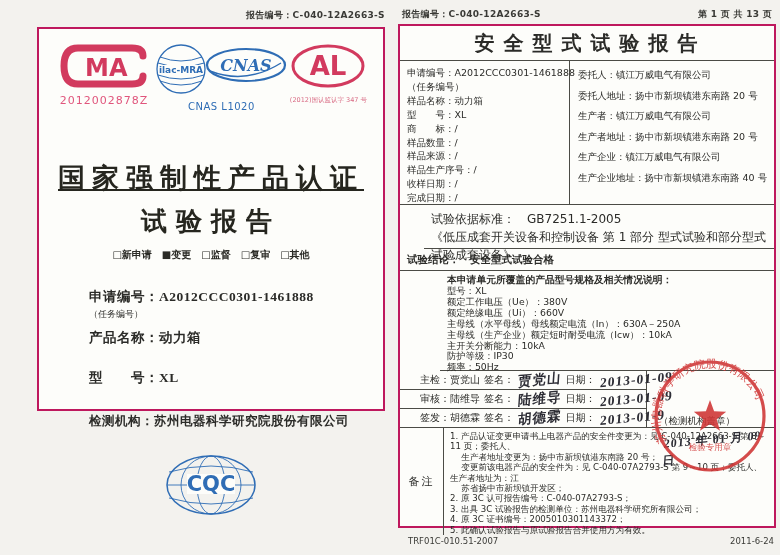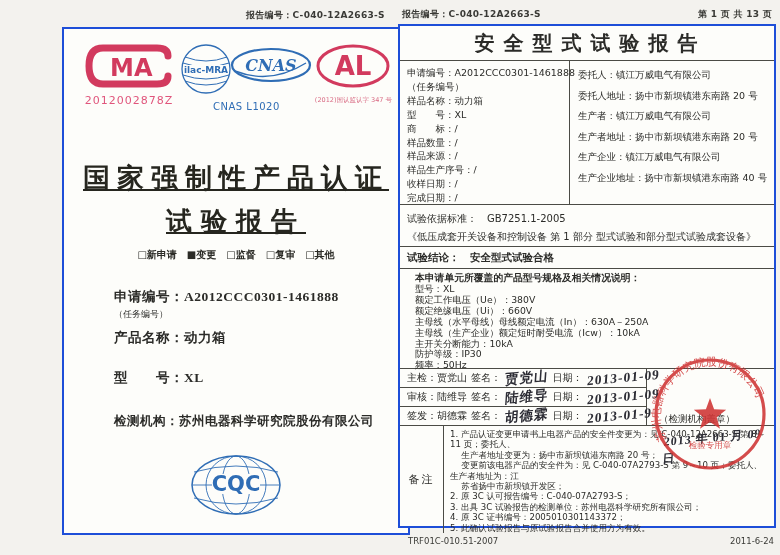--- a/index.html
+++ b/index.html
@@ -1,54 +1,54 @@
 <!DOCTYPE html>
 <html><head>
 <meta charset="utf-8">
 <style>
   html,body{margin:0;padding:0;}
   body{width:780px;height:555px;background:#f3f2ee;font-family:"DejaVu Sans",sans-serif;color:#2b2b28;position:relative;overflow:hidden;}
   *{box-sizing:border-box;}
   .canvas{position:absolute;inset:0;border-radius:30px;}
   .hdr{position:absolute;font-size:9px;font-weight:700;color:#3a3a36;letter-spacing:0.3px;}
-  .page{position:absolute;background:#fdfdfa;border:2px solid #1d4ed8;}
-  .page-left{left:37px;top:27px;width:348px;height:508px;margin-left:25px;}
+  .page{position:absolute;background:#fdfdfa;border:2px solid #be185d;}
+  .page-left{left:37px;top:27px;width:348px;height:384px;}
   .page-right{left:398px;top:24px;width:378px;height:504px;display:flex;flex-direction:column;}
   
   .logos{display:flex;justify-content:space-between;align-items:flex-start;padding:14px 16px 0 16px;}
   .logo-block{text-align:center;}
   .cma-num{color:#e0557c;font-size:11px;letter-spacing:1px;margin-top:1px;}
   .cnas-sub{color:#2f6db5;font-size:10px;margin-top:2px;letter-spacing:0.5px;}
   .al-sub{color:#d96b84;font-size:6.5px;margin-top:3px;}
   .l-title1{margin-top:48px;text-align:center;font-family:"Liberation Serif","DejaVu Serif",serif;font-size:27px;font-weight:700;letter-spacing:7px;color:#26261f;text-decoration:underline;}
-  .l-title2{text-align:center;font-family:"Liberation Serif","DejaVu Serif",serif;font-size:26px;font-weight:700;letter-spacing:9px;color:#26261f;margin-top:8px;text-decoration:underline;}
+  .l-title2{text-align:center;font-family:"Liberation Serif","DejaVu Serif",serif;font-size:26px;font-weight:700;letter-spacing:9px;color:#26261f;margin-top:8px;}
   .l-options{text-align:center;font-size:10px;margin-top:9px;color:#2b2b26;font-weight:600;}
   .l-fields{padding:26px 0 0 50px;font-family:"Liberation Serif","DejaVu Serif",serif;}
   .f-main{font-size:13.5px;font-weight:700;letter-spacing:0.5px;}
   .f-small{font-size:9px;margin-top:2px;}
   .f-gap1{margin-top:8px;}
   .f-gap2{margin-top:22px;}
   .f-gap3{margin-top:26px;}
   .cqc-wrap{text-align:center;margin-top:22px;}
   
   .r-title{height:36px;line-height:34px;text-align:center;font-family:"Liberation Serif","DejaVu Serif",serif;font-size:20px;font-weight:700;letter-spacing:2px;border-bottom:1.5px solid #4b4b45;}
   .r-row1{height:144px;display:flex;border-bottom:1.5px solid #4b4b45;}
   .cell-sample{width:170px;border-right:1.5px solid #4b4b45;padding:5px 4px 0 7px;}
   .s-line{font-size:9.5px;line-height:13.9px;white-space:nowrap;}
   .cell-client{flex:1;padding:7px 6px 0 8px;}
   .c-line{font-size:9.5px;line-height:13px;margin-bottom:7.5px;}
-  .r-row2{height:44px;border-bottom:1.5px solid #4b4b45;padding:5px 4px 0 7px;font-size:10px;}
+  .r-row2{height:44px;border-bottom:1.5px solid #4b4b45;padding:5px 4px 0 7px;font-size:12px;margin-left:24px;}
   .r-row2 div{line-height:18px;}
   .r-row3{height:22px;border-bottom:1.5px solid #4b4b45;padding:0 0 0 7px;font-size:10.5px;line-height:21px;font-weight:600;}
-  .r-row4{height:100px;border-bottom:1.5px solid #4b4b45;padding:3px 4px 0 15px;}
+  .r-row4{height:100px;border-bottom:1.5px solid #4b4b45;padding:3px 4px 0 7px;margin-left:40px;}
   .spec-title{font-size:9.8px;line-height:12px;font-weight:600;}
   .spec-line{font-size:9.3px;line-height:10.9px;}
   .r-sign{height:88px;display:flex;border-bottom:1.5px solid #4b4b45;}
   .sign-left{width:247px;border-right:1.5px solid #4b4b45;display:flex;flex-direction:column;}
-  .sign-row{flex:1;display:flex;align-items:center;padding-left:7px;font-size:10px;gap:4px;border-bottom:1px solid #4b4b45;white-space:nowrap;}
+  .sign-row{flex:1;display:flex;align-items:center;padding-left:20px;font-size:10px;gap:4px;border-bottom:1px solid #4b4b45;white-space:nowrap;}
   .sign-row:last-child{border-bottom:none;}
   .hand{display:inline-block;transform:rotate(-5deg) skewX(-9deg);font-weight:700;font-family:"Liberation Serif","DejaVu Serif",serif;font-size:13.5px;color:#2d2d35;letter-spacing:1px;}
   .stamp-cell{flex:1;position:relative;overflow:visible;}
   .stamp-caption{position:absolute;left:12px;top:44px;font-size:9.5px;z-index:1;}
   .stamp-date{position:absolute;left:16px;top:60px;font-size:12px;z-index:1;}
   .stamp-svg{position:absolute;left:4px;top:-14px;z-index:2;opacity:0.88;}
   .r-remark{flex:1;display:flex;}
   .remark-label{width:44px;border-right:1.5px solid #4b4b45;display:flex;align-items:center;justify-content:center;font-size:11px;letter-spacing:2px;}
   .remark-body{flex:1;padding:3px 4px 0 6px;}
   .remark-line{font-size:8.6px;line-height:10.4px;white-space:pre-wrap;}

